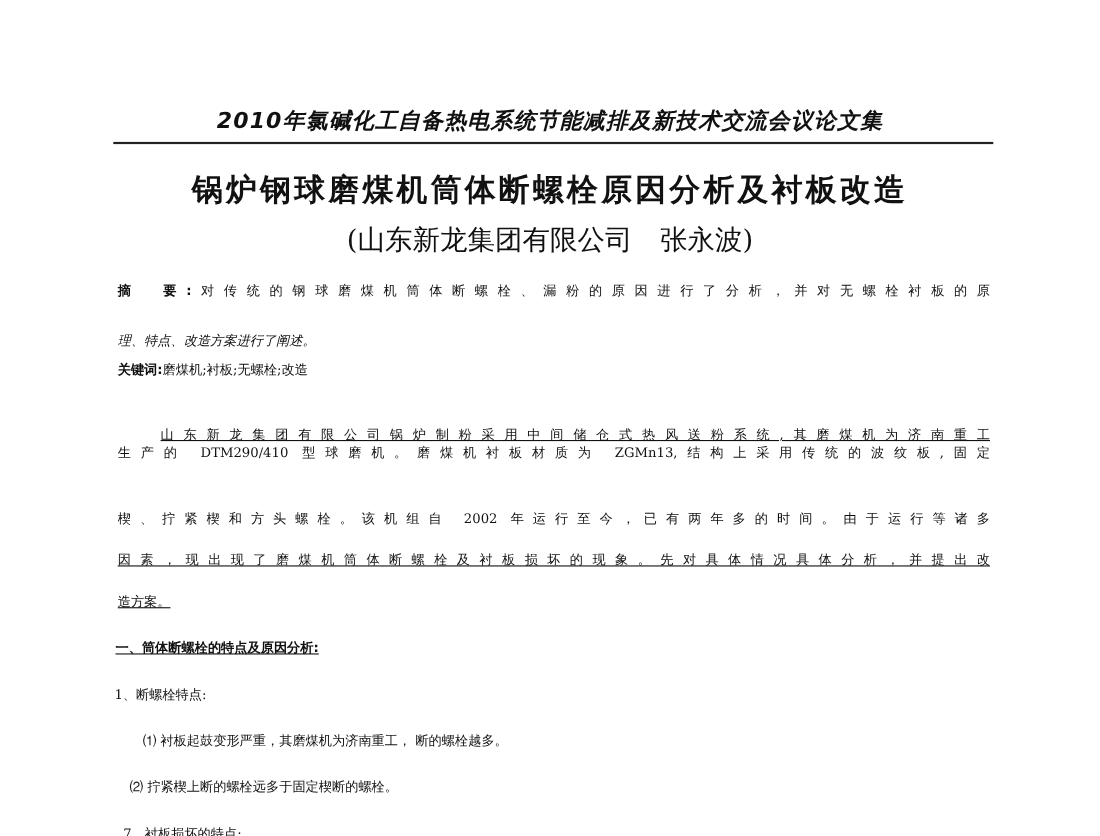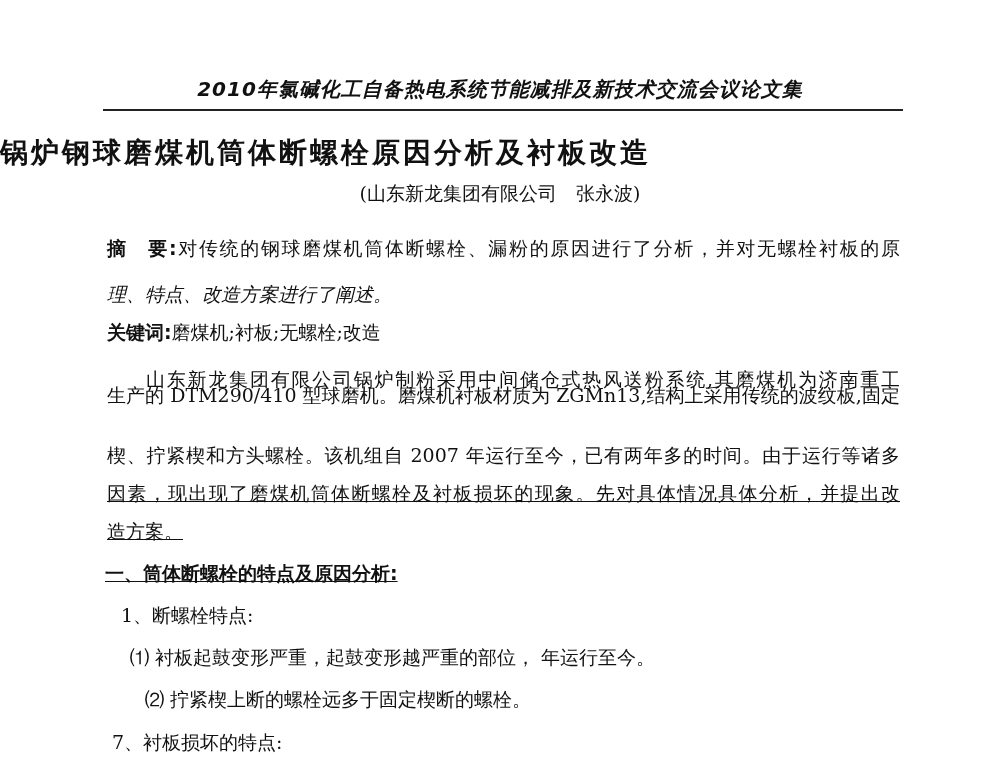--- a/index.html
+++ b/index.html
@@ -1,57 +1,57 @@
 <!DOCTYPE html>
 <html><head>
 <meta charset="utf-8">
 <style>
   html, body { margin: 0; padding: 0; }
   body {
     width: 1000px; height: 760px; background: #ffffff; position: relative; overflow: hidden;
     font-family: "DejaVu Serif", "Liberation Serif", serif; color: #111;
   }
-  .abs { position: absolute; white-space: nowrap; }
+  .abs { position: absolute; white-space: nowrap; margin-top: 20px; }
   .header {
     left: 0; width: 1000px; top: 76px; text-align: center;
     font-size: 20px; font-weight: bold; font-style: italic; letter-spacing: 1px;
     font-family: "DejaVu Sans", sans-serif;
   }
   .rule { left: 103px; width: 800px; top: 109px; height: 0; border-top: 2px solid #222; }
   .title {
-    left: 0; width: 1000px; top: 134px; text-align: left;
+    left: 0; width: 1000px; top: 134px; text-align: center;
     font-size: 28px; font-weight: bold; letter-spacing: 3px;
     font-family: "DejaVu Sans", sans-serif;
   }
-  .author { left: 0; width: 1000px; top: 181px; text-align: center; font-size: 19px; }
-  .line { font-size: 19px; left: 107px; }
+  .author { left: 0; width: 1000px; top: 181px; text-align: center; font-size: 25px; }
+  .line { font-size: 12px; left: 107px; }
   .bold { font-weight: bold; font-family: "DejaVu Sans", sans-serif; }
   .just { width: 793px; text-align: justify; text-align-last: justify; }
 </style>
 </head>
 <body>
 
 <div class="abs header">2010年氯碱化工自备热电系统节能减排及新技术交流会议论文集</div>
 <div class="abs rule"></div>
 
 <div class="abs title">锅炉钢球磨煤机筒体断螺栓原因分析及衬板改造</div>
 <div class="abs author">(山东新龙集团有限公司　张永波)</div>
 
 <div class="abs line just" style="top:236px;">
   <span class="bold">摘　要:</span><span>对传统的钢球磨煤机筒体断螺栓、漏粉的原因进行了分析，并对无螺栓衬板的原</span>
 </div>
 <div class="abs line" style="top:282px;font-style:italic;">理、特点、改造方案进行了阐述。</div>
 
-<div class="abs line" style="top:320px;">
+<div class="abs line" style="top:308px;">
   <span class="bold">关键词:</span><span>磨煤机;衬板;无螺栓;改造</span>
 </div>
 
-<div class="abs line" style="top:367px; left:146px; width:754px; text-align:justify; text-align-last:justify;">山东新龙集团有限公司锅炉制粉采用中间储仓式热风送粉系统,其磨煤机为济南重工</div>
+<div class="abs line" style="top:367px; left:146px; width:754px; text-align:justify; text-align-last:justify;text-decoration:underline;">山东新龙集团有限公司锅炉制粉采用中间储仓式热风送粉系统,其磨煤机为济南重工</div>
 <div class="abs line just" style="top:383px;">生产的 DTM290/410 型球磨机。磨煤机衬板材质为 ZGMn13,结构上采用传统的波纹板,固定</div>
-<div class="abs line just" style="top:443px;">楔、拧紧楔和方头螺栓。该机组自 2007 年运行至今，已有两年多的时间。由于运行等诸多</div>
+<div class="abs line just" style="top:443px;">楔、拧紧楔和方头螺栓。该机组自 2002 年运行至今，已有两年多的时间。由于运行等诸多</div>
 <div class="abs line just" style="top:481px;text-decoration:underline;">因素，现出现了磨煤机筒体断螺栓及衬板损坏的现象。先对具体情况具体分析，并提出改</div>
 <div class="abs line" style="top:519px;text-decoration:underline;">造方案。</div>
 
 <div class="abs line bold" style="top:561px; left:105px;text-decoration:underline;">一、筒体断螺栓的特点及原因分析:</div>
-<div class="abs line" style="top:603px; left:121px;">1、断螺栓特点:</div>
-<div class="abs line" style="top:645px; left:130px;">⑴ 衬板起鼓变形严重，起鼓变形越严重的部位， 年运行至今。</div>
-<div class="abs line" style="top:687px; left:145px;">⑵ 拧紧楔上断的螺栓远多于固定楔断的螺栓。</div>
+<div class="abs line" style="top:603px; left:104px;">1、断螺栓特点:</div>
+<div class="abs line" style="top:645px; left:130px;">⑴ 衬板起鼓变形严重，其磨煤机为济南重工， 断的螺栓越多。</div>
+<div class="abs line" style="top:687px; left:118px;">⑵ 拧紧楔上断的螺栓远多于固定楔断的螺栓。</div>
 <div class="abs line" style="top:730px; left:112px;">7、衬板损坏的特点:</div>
 
 </body></html>

